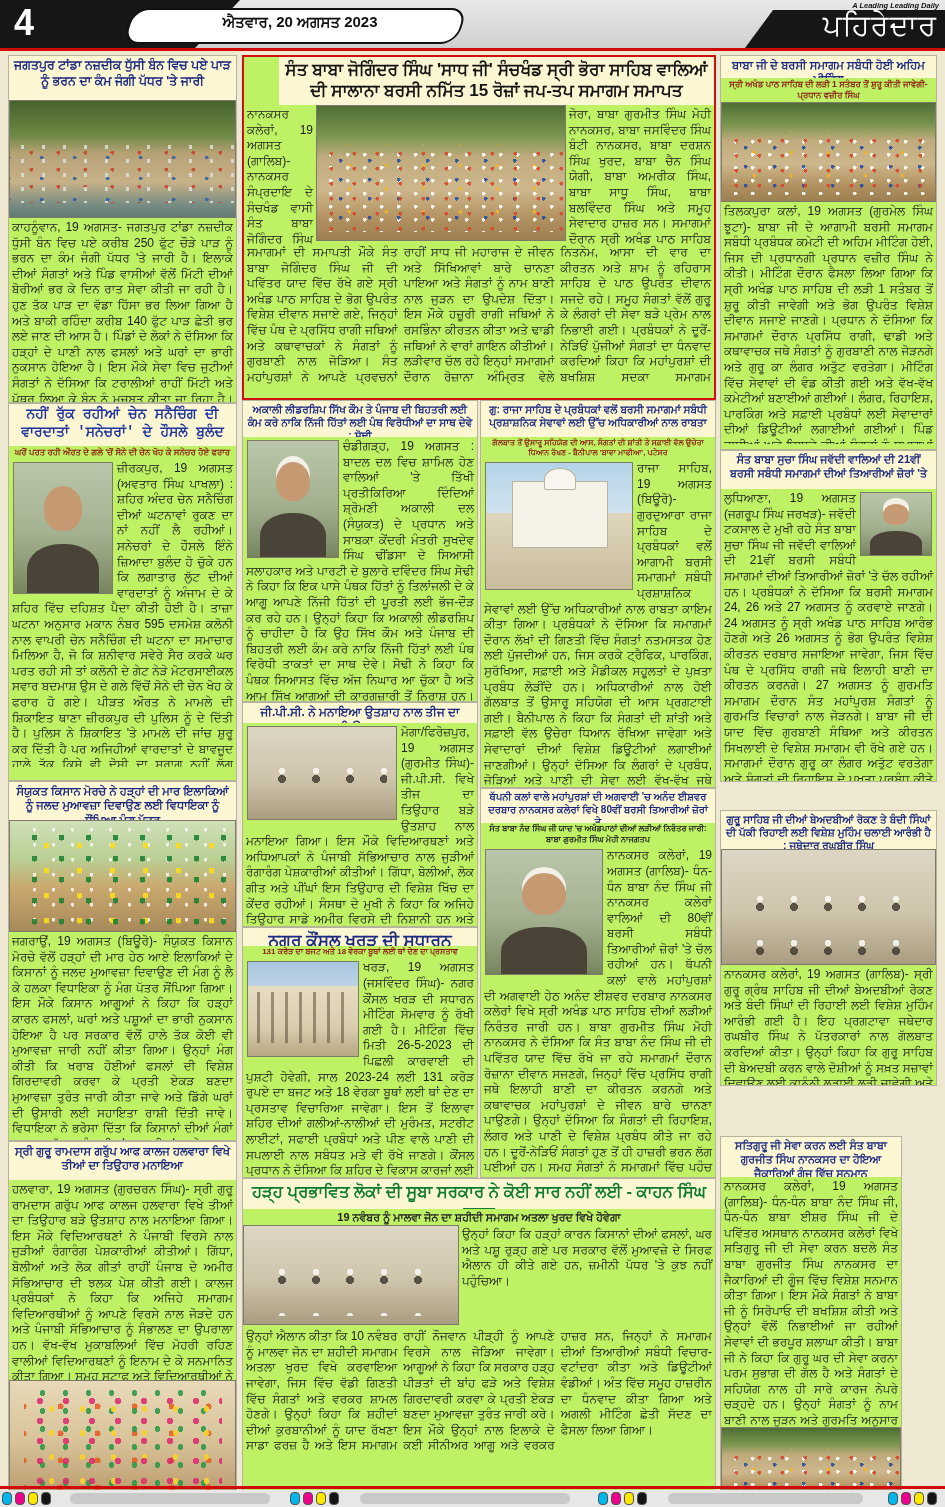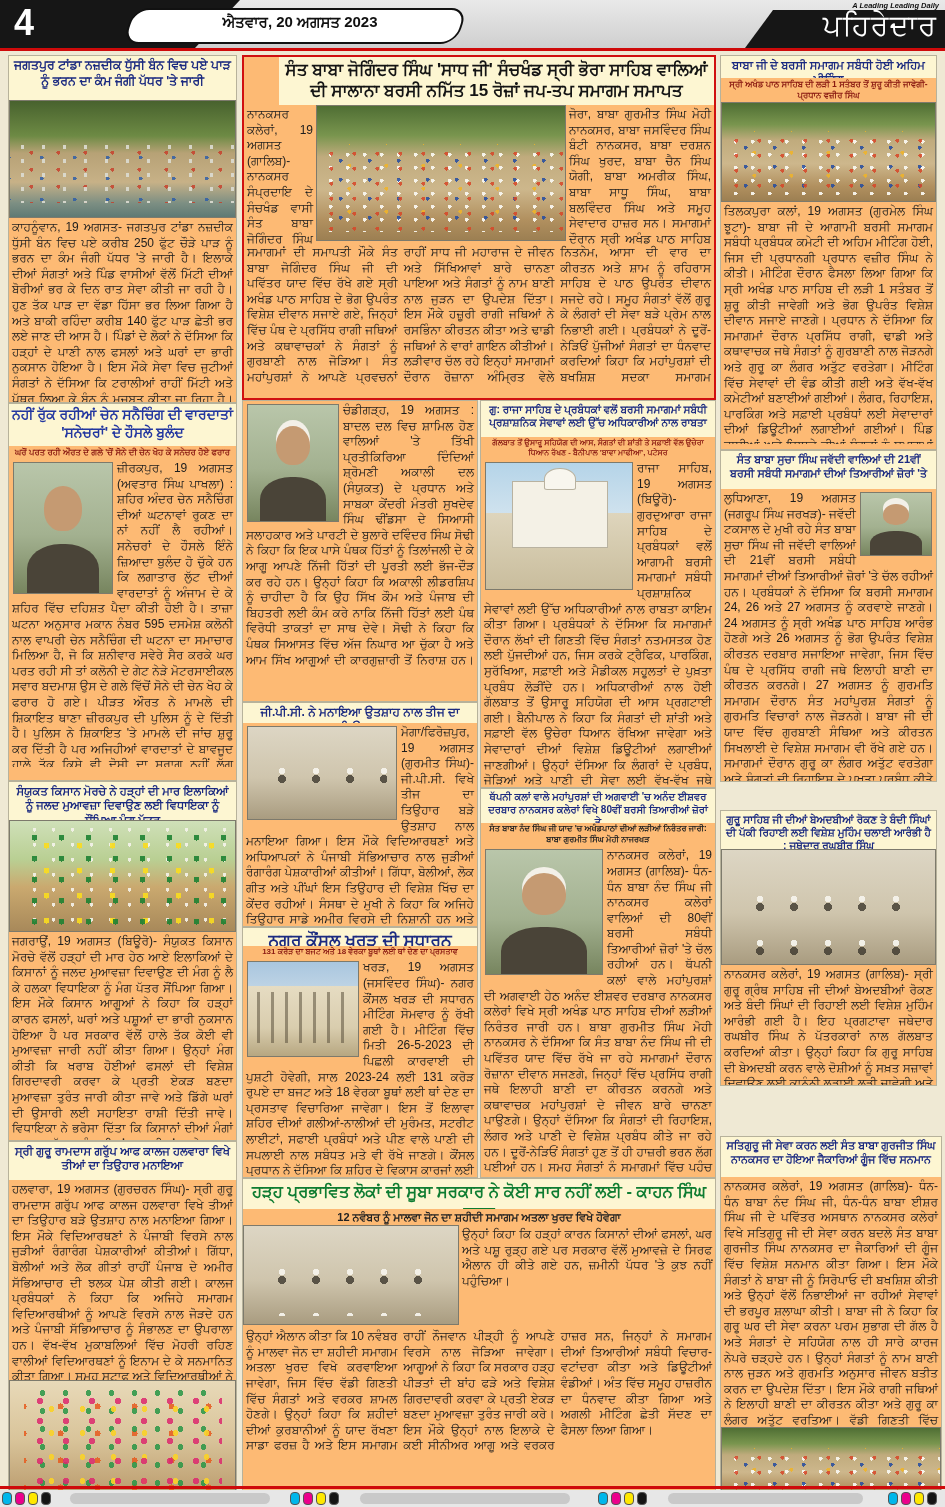--- a/index.html
+++ b/index.html
@@ -15,23 +15,23 @@
      border:2px solid #111;border-radius:16px;transform:skewX(-18deg);}
   #hdr .datetext{position:absolute;left:150px;top:13px;width:300px;text-align:center;
      font-size:15px;font-weight:bold;color:#111;}
   #hdr .mast-blk{position:absolute;right:0;top:10px;width:200px;height:38px;background:#161616;
      clip-path:polygon(28px 0,200px 0,200px 38px,0 38px);}
   #hdr .mast{position:absolute;right:8px;top:9px;color:#fff;font-size:29px;font-weight:normal;letter-spacing:1px;}
   #hdr .tagline{position:absolute;right:6px;top:1px;font-size:7.5px;font-style:italic;color:#111;font-weight:bold;}
   .redline{position:absolute;left:0;width:945px;height:3px;background:#cf0a0a;}
 
   
-  .art{position:absolute;border:1px solid #b7b29b;background:#fdba74;overflow:hidden;box-sizing:border-box;}
+  .art{position:absolute;border:1px solid #b7b29b;background:#bef264;overflow:hidden;box-sizing:border-box;}
   .hl{background:#fdf6d2;font-weight:bold;text-align:center;padding:2px 3px;line-height:1.25;box-sizing:border-box;overflow:hidden;}
-  .navy{color:#1b2a80;} .blue{color:#2236a0;} .green{color:#0e7c31;} .blk{color:#141414;margin-left:35px;}
+  .navy{color:#1b2a80;} .blue{color:#2236a0;font-family:Liberation Mono, monospace;} .green{color:#0e7c31;} .blk{color:#141414;margin-left:35px;}
   .kick{font-weight:bold;text-align:center;font-size:8.5px;line-height:1.3;padding:1px 2px;overflow:hidden;}
   .maroon{color:#8a1a12;} .dk{color:#222;}
   .body{font-size:12px;line-height:1.3;color:#1d1d1d;text-align:justify;padding:2px 3px;overflow:hidden;}
   .cols3{column-count:3;column-gap:6px;}
 
   
   .photo{position:relative;border:1px solid #7d7a6c;background:#c9c2ae;overflow:hidden;box-sizing:border-box;}
   .fl{float:left;margin:1px 4px 2px 1px;}
   .fr{float:right;margin:1px 1px 2px 4px;}
   .ph-crowd{background:linear-gradient(180deg,#4f6e34 0%,#79954e 22%,#c0ab7d 38%,#cdb78c 62%,#b1905f 85%,#9c7f52 100%);}
@@ -135,20 +135,21 @@
     <div class="hl blk" style="font-size:17px;height:48px">ਸੰਤ ਬਾਬਾ ਜੋਗਿੰਦਰ ਸਿੰਘ 'ਸਾਧ ਜੀ' ਸੰਚਖੰਡ ਸ੍ਰੀ ਭੋਰਾ ਸਾਹਿਬ ਵਾਲਿਆਂ ਦੀ ਸਾਲਾਨਾ ਬਰਸੀ ਨਮਿੱਤ 15 ਰੋਜ਼ਾਂ ਜਪ-ਤਪ ਸਮਾਗਮ ਸਮਾਪਤ</div>
     <div style="display:flex;height:138px">
       <div class="body" style="width:66px;height:138px">ਨਾਨਕਸਰ ਕਲੇਰਾਂ, 19 ਅਗਸਤ (ਗਾਲਿਬ)- ਨਾਨਕਸਰ ਸੰਪ੍ਰਦਾਇ ਦੇ ਸੰਚਖੰਡ ਵਾਸੀ ਸੰਤ ਬਾਬਾ ਜੋਗਿੰਦਰ ਸਿੰਘ ਜੀ 'ਸਾਧ ਜੀ' ਸ੍ਰੀ ਭੋਰਾ ਸਾਹਿਬ ਵਾਲਿਆਂ ਦੀ ਸਾਲਾਨਾ ਬਰਸੀ ਨਮਿੱਤ ਰੱਖੇ ਗਏ 15 ਰੋਜ਼ਾਂ ਜਪ-ਤਪ ਸਮਾਗਮ ਬੜੀ ਸ਼ਰਧਾ ਭਾਵਨਾ ਨਾਲ ਸਮਾਪਤ ਹੋਏ।</div>
       <div class="photo ph-crowd" style="width:250px;height:136px;flex:none"></div>
       <div class="body" style="flex:1;height:138px">ਜੋਰਾ, ਬਾਬਾ ਗੁਰਮੀਤ ਸਿੰਘ ਮੋਹੀ ਨਾਨਕਸਰ, ਬਾਬਾ ਜਸਵਿੰਦਰ ਸਿੰਘ ਬੰਟੀ ਨਾਨਕਸਰ, ਬਾਬਾ ਦਰਸ਼ਨ ਸਿੰਘ ਖੁਰਦ, ਬਾਬਾ ਚੈਨ ਸਿੰਘ ਯੋਗੀ, ਬਾਬਾ ਅਮਰੀਕ ਸਿੰਘ, ਬਾਬਾ ਸਾਧੂ ਸਿੰਘ, ਬਾਬਾ ਬਲਵਿੰਦਰ ਸਿੰਘ ਅਤੇ ਸਮੂਹ ਸੇਵਾਦਾਰ ਹਾਜ਼ਰ ਸਨ। ਸਮਾਗਮਾਂ ਦੌਰਾਨ ਸ੍ਰੀ ਅਖੰਡ ਪਾਠ ਸਾਹਿਬ ਦੇ ਭੋਗ ਪਾਏ ਗਏ ਅਤੇ ਰਾਗੀ ਜਥਿਆਂ ਨੇ ਇਲਾਹੀ ਬਾਣੀ ਦਾ ਕੀਰਤਨ ਕਰਕੇ ਸੰਗਤਾਂ ਨੂੰ ਨਿਹਾਲ ਕੀਤਾ। ਇਸ ਮੌਕੇ ਦੂਰੋਂ-ਨੇੜਿਓਂ ਵੱਡੀ ਗਿਣਤੀ ਵਿੱਚ ਸੰਗਤਾਂ ਨੇ ਹਾਜ਼ਰੀ ਭਰੀ ਅਤੇ ਗੁਰੂ ਕਾ ਲੰਗਰ ਅਤੁੱਟ ਵਰਤਿਆ।</div>
     </div>
     <div class="body cols3" style="height:150px">ਸਮਾਗਮਾਂ ਦੀ ਸਮਾਪਤੀ ਮੌਕੇ ਸੰਤ ਬਾਬਾ ਜੋਗਿੰਦਰ ਸਿੰਘ ਜੀ ਦੀ ਪਵਿੱਤਰ ਯਾਦ ਵਿੱਚ ਰੱਖੇ ਗਏ ਸ੍ਰੀ ਅਖੰਡ ਪਾਠ ਸਾਹਿਬ ਦੇ ਭੋਗ ਉਪਰੰਤ ਵਿਸ਼ੇਸ਼ ਦੀਵਾਨ ਸਜਾਏ ਗਏ, ਜਿਨ੍ਹਾਂ ਵਿੱਚ ਪੰਥ ਦੇ ਪ੍ਰਸਿੱਧ ਰਾਗੀ ਜਥਿਆਂ ਅਤੇ ਕਥਾਵਾਚਕਾਂ ਨੇ ਸੰਗਤਾਂ ਨੂੰ ਗੁਰਬਾਣੀ ਨਾਲ ਜੋੜਿਆ। ਸੰਤ ਮਹਾਂਪੁਰਸ਼ਾਂ ਨੇ ਆਪਣੇ ਪ੍ਰਵਚਨਾਂ ਰਾਹੀਂ ਸਾਧ ਜੀ ਮਹਾਰਾਜ ਦੇ ਜੀਵਨ ਅਤੇ ਸਿੱਖਿਆਵਾਂ ਬਾਰੇ ਚਾਨਣਾ ਪਾਇਆ ਅਤੇ ਸੰਗਤਾਂ ਨੂੰ ਨਾਮ ਬਾਣੀ ਨਾਲ ਜੁੜਨ ਦਾ ਉਪਦੇਸ਼ ਦਿੱਤਾ। ਇਸ ਮੌਕੇ ਹਜ਼ੂਰੀ ਰਾਗੀ ਜਥਿਆਂ ਨੇ ਰਸਭਿੰਨਾ ਕੀਰਤਨ ਕੀਤਾ ਅਤੇ ਢਾਡੀ ਜਥਿਆਂ ਨੇ ਵਾਰਾਂ ਗਾਇਨ ਕੀਤੀਆਂ। ਲੜੀਵਾਰ ਚੱਲ ਰਹੇ ਇਨ੍ਹਾਂ ਸਮਾਗਮਾਂ ਦੌਰਾਨ ਰੋਜ਼ਾਨਾ ਅੰਮ੍ਰਿਤ ਵੇਲੇ ਨਿਤਨੇਮ, ਆਸਾ ਦੀ ਵਾਰ ਦਾ ਕੀਰਤਨ ਅਤੇ ਸ਼ਾਮ ਨੂੰ ਰਹਿਰਾਸ ਸਾਹਿਬ ਦੇ ਪਾਠ ਉਪਰੰਤ ਦੀਵਾਨ ਸਜਦੇ ਰਹੇ। ਸਮੂਹ ਸੰਗਤਾਂ ਵੱਲੋਂ ਗੁਰੂ ਕੇ ਲੰਗਰਾਂ ਦੀ ਸੇਵਾ ਬੜੇ ਪ੍ਰੇਮ ਨਾਲ ਨਿਭਾਈ ਗਈ। ਪ੍ਰਬੰਧਕਾਂ ਨੇ ਦੂਰੋਂ-ਨੇੜਿਓਂ ਪੁੱਜੀਆਂ ਸੰਗਤਾਂ ਦਾ ਧੰਨਵਾਦ ਕਰਦਿਆਂ ਕਿਹਾ ਕਿ ਮਹਾਂਪੁਰਸ਼ਾਂ ਦੀ ਬਖਸ਼ਿਸ਼ ਸਦਕਾ ਸਮਾਗਮ ਨਿਰਵਿਘਨ ਸੰਪੂਰਨ ਹੋਏ। ਅੰਤ ਵਿੱਚ ਸਰਬੱਤ ਦੇ ਭਲੇ ਦੀ ਅਰਦਾਸ ਕੀਤੀ ਗਈ ਅਤੇ ਸੰਗਤਾਂ ਵਿੱਚ ਕੜਾਹ ਪ੍ਰਸ਼ਾਦਿ ਦੀ ਦੇਗ ਵਰਤਾਈ ਗਈ।</div>
   </div>
 
   <div class="art" style="left:242px;top:400px;width:236px;height:302px">
+    <div class="hl navy" style="font-size:10.5px;height:36px">ਅਕਾਲੀ ਲੀਡਰਸ਼ਿਪ ਸਿੱਖ ਕੌਮ ਤੇ ਪੰਜਾਬ ਦੀ ਬਿਹਤਰੀ ਲਈ ਕੰਮ ਕਰੇ ਨਾਕਿ ਨਿੱਜੀ ਹਿੱਤਾਂ ਲਈ ਪੰਥ ਵਿਰੋਧੀਆਂ ਦਾ ਸਾਥ ਦੇਵੇ : ਸੋਢੀ</div>
     <div class="body" style="height:262px">
       <span class="photo ph-portrait ph-turban fl" style="display:block;width:92px;height:118px"></span>
       <span>ਚੰਡੀਗੜ੍ਹ, 19 ਅਗਸਤ : ਬਾਦਲ ਦਲ ਵਿਚ ਸ਼ਾਮਿਲ ਹੋਣ ਵਾਲਿਆਂ 'ਤੇ ਤਿੱਖੀ ਪ੍ਰਤੀਕਿਰਿਆ ਦਿੰਦਿਆਂ ਸ਼੍ਰੋਮਣੀ ਅਕਾਲੀ ਦਲ (ਸੰਯੁਕਤ) ਦੇ ਪ੍ਰਧਾਨ ਅਤੇ ਸਾਬਕਾ ਕੇਂਦਰੀ ਮੰਤਰੀ ਸੁਖਦੇਵ ਸਿੰਘ ਢੀਂਡਸਾ ਦੇ ਸਿਆਸੀ ਸਲਾਹਕਾਰ ਅਤੇ ਪਾਰਟੀ ਦੇ ਬੁਲਾਰੇ ਦਵਿੰਦਰ ਸਿੰਘ ਸੋਢੀ ਨੇ ਕਿਹਾ ਕਿ ਇਕ ਪਾਸੇ ਪੰਥਕ ਹਿੱਤਾਂ ਨੂੰ ਤਿਲਾਂਜਲੀ ਦੇ ਕੇ ਆਗੂ ਆਪਣੇ ਨਿੱਜੀ ਹਿੱਤਾਂ ਦੀ ਪੂਰਤੀ ਲਈ ਭੱਜ-ਦੌੜ ਕਰ ਰਹੇ ਹਨ। ਉਨ੍ਹਾਂ ਕਿਹਾ ਕਿ ਅਕਾਲੀ ਲੀਡਰਸ਼ਿਪ ਨੂੰ ਚਾਹੀਦਾ ਹੈ ਕਿ ਉਹ ਸਿੱਖ ਕੌਮ ਅਤੇ ਪੰਜਾਬ ਦੀ ਬਿਹਤਰੀ ਲਈ ਕੰਮ ਕਰੇ ਨਾਕਿ ਨਿੱਜੀ ਹਿੱਤਾਂ ਲਈ ਪੰਥ ਵਿਰੋਧੀ ਤਾਕਤਾਂ ਦਾ ਸਾਥ ਦੇਵੇ। ਸੋਢੀ ਨੇ ਕਿਹਾ ਕਿ ਪੰਥਕ ਸਿਆਸਤ ਵਿੱਚ ਅੱਜ ਨਿਘਾਰ ਆ ਚੁੱਕਾ ਹੈ ਅਤੇ ਆਮ ਸਿੱਖ ਆਗੂਆਂ ਦੀ ਕਾਰਗੁਜ਼ਾਰੀ ਤੋਂ ਨਿਰਾਸ਼ ਹਨ। ਉਨ੍ਹਾਂ ਕਿਹਾ ਕਿ ਜੇਕਰ ਲੀਡਰਸ਼ਿਪ ਨੇ ਹੁਣ ਵੀ ਕੌਮ ਦੇ ਭਲੇ ਲਈ ਕੰਮ ਨਾ ਕੀਤਾ ਤਾਂ ਆਉਣ ਵਾਲੀਆਂ ਪੀੜ੍ਹੀਆਂ ਮੁਆਫ਼ ਨਹੀਂ ਕਰਨਗੀਆਂ। ਉਨ੍ਹਾਂ ਵਰਕਰਾਂ ਨੂੰ ਏਕਤਾ ਬਣਾਈ ਰੱਖਣ ਅਤੇ ਪੰਥਕ ਰਵਾਇਤਾਂ ਤੇ ਪਹਿਰਾ ਦੇਣ ਦਾ ਸੱਦਾ ਦਿੱਤਾ।</span>
     </div>
   </div>
 
   <div class="art" style="left:242px;top:702px;width:236px;height:225px">
     <div class="hl navy" style="font-size:12px;height:20px">ਜੀ.ਪੀ.ਸੀ. ਨੇ ਮਨਾਇਆ ਉਤਸ਼ਾਹ ਨਾਲ ਤੀਜ ਦਾ ਤਿਉਹਾਰ</div>
     <div class="body" style="height:200px">
       <span class="photo ph-indoor fl" style="display:block;width:150px;height:94px"></span>
@@ -169,30 +170,30 @@
     <div class="hl navy" style="font-size:10.5px;height:36px">ਗੁ: ਰਾਜਾ ਸਾਹਿਬ ਦੇ ਪ੍ਰਬੰਧਕਾਂ ਵਲੋਂ ਬਰਸੀ ਸਮਾਗਮਾਂ ਸਬੰਧੀ ਪ੍ਰਸ਼ਾਸ਼ਨਿਕ ਸੇਵਾਵਾਂ ਲਈ ਉੱਚ ਅਧਿਕਾਰੀਆਂ ਨਾਲ ਰਾਬਤਾ</div>
     <div class="kick maroon" style="font-size:7.8px">ਗੱਲਬਾਤ ਤੋਂ ਉਸਾਰੂ ਸਹਿਯੋਗ ਦੀ ਆਸ, ਸੰਗਤਾਂ ਦੀ ਸ਼ਾਂਤੀ ਤੇ ਸਫ਼ਾਈ ਵੱਲ ਉਚੇਰਾ ਧਿਆਨ ਰੱਖਣ - ਬੈਨੀਪਾਲ 'ਬਾਵਾ ਮਾਫੀਆ', ਪਟੇਸਰ</div>
     <div class="body" style="height:322px">
       <span class="photo ph-gurdwara fl" style="display:block;width:148px;height:128px"></span>
       <span>ਰਾਜਾ ਸਾਹਿਬ, 19 ਅਗਸਤ (ਬਿਊਰੋ)- ਗੁਰਦੁਆਰਾ ਰਾਜਾ ਸਾਹਿਬ ਦੇ ਪ੍ਰਬੰਧਕਾਂ ਵਲੋਂ ਆਗਾਮੀ ਬਰਸੀ ਸਮਾਗਮਾਂ ਸਬੰਧੀ ਪ੍ਰਸ਼ਾਸ਼ਨਿਕ ਸੇਵਾਵਾਂ ਲਈ ਉੱਚ ਅਧਿਕਾਰੀਆਂ ਨਾਲ ਰਾਬਤਾ ਕਾਇਮ ਕੀਤਾ ਗਿਆ। ਪ੍ਰਬੰਧਕਾਂ ਨੇ ਦੱਸਿਆ ਕਿ ਸਮਾਗਮਾਂ ਦੌਰਾਨ ਲੱਖਾਂ ਦੀ ਗਿਣਤੀ ਵਿੱਚ ਸੰਗਤਾਂ ਨਤਮਸਤਕ ਹੋਣ ਲਈ ਪੁੱਜਦੀਆਂ ਹਨ, ਜਿਸ ਕਰਕੇ ਟ੍ਰੈਫਿਕ, ਪਾਰਕਿੰਗ, ਸੁਰੱਖਿਆ, ਸਫ਼ਾਈ ਅਤੇ ਮੈਡੀਕਲ ਸਹੂਲਤਾਂ ਦੇ ਪੁਖ਼ਤਾ ਪ੍ਰਬੰਧ ਲੋੜੀਂਦੇ ਹਨ। ਅਧਿਕਾਰੀਆਂ ਨਾਲ ਹੋਈ ਗੱਲਬਾਤ ਤੋਂ ਉਸਾਰੂ ਸਹਿਯੋਗ ਦੀ ਆਸ ਪ੍ਰਗਟਾਈ ਗਈ। ਬੈਨੀਪਾਲ ਨੇ ਕਿਹਾ ਕਿ ਸੰਗਤਾਂ ਦੀ ਸ਼ਾਂਤੀ ਅਤੇ ਸਫ਼ਾਈ ਵੱਲ ਉਚੇਰਾ ਧਿਆਨ ਰੱਖਿਆ ਜਾਵੇਗਾ ਅਤੇ ਸੇਵਾਦਾਰਾਂ ਦੀਆਂ ਵਿਸ਼ੇਸ਼ ਡਿਊਟੀਆਂ ਲਗਾਈਆਂ ਜਾਣਗੀਆਂ। ਉਨ੍ਹਾਂ ਦੱਸਿਆ ਕਿ ਲੰਗਰਾਂ ਦੇ ਪ੍ਰਬੰਧ, ਜੋੜਿਆਂ ਅਤੇ ਪਾਣੀ ਦੀ ਸੇਵਾ ਲਈ ਵੱਖ-ਵੱਖ ਜਥੇ ਤਿਆਰ ਕੀਤੇ ਜਾ ਰਹੇ ਹਨ। ਪ੍ਰਬੰਧਕਾਂ ਨੇ ਸਮੂਹ ਸੰਗਤਾਂ ਨੂੰ ਅਪੀਲ ਕੀਤੀ ਕਿ ਸਮਾਗਮਾਂ ਦੌਰਾਨ ਪ੍ਰਬੰਧਕਾਂ ਅਤੇ ਪ੍ਰਸ਼ਾਸਨ ਦਾ ਸਹਿਯੋਗ ਕੀਤਾ ਜਾਵੇ ਤਾਂ ਜੋ ਸਮਾਗਮ ਨਿਰਵਿਘਨ ਨੇਪਰੇ ਚੜ੍ਹ ਸਕਣ।</span>
     </div>
   </div>
 
   <div class="art" style="left:480px;top:788px;width:236px;height:390px">
     <div class="hl navy" style="font-size:10px;height:34px">ਥੱਪਨੀ ਕਲਾਂ ਵਾਲੇ ਮਹਾਂਪੁਰਸ਼ਾਂ ਦੀ ਅਗਵਾਈ 'ਚ ਅਨੰਦ ਈਸ਼ਵਰ ਦਰਬਾਰ ਨਾਨਕਸਰ ਕਲੇਰਾਂ ਵਿਖੇ 80ਵੀਂ ਬਰਸੀ ਤਿਆਰੀਆਂ ਜ਼ੋਰਾਂ ਤੇ</div>
-    <div class="kick dk" style="font-size:8.2px">ਸੰਤ ਬਾਬਾ ਨੰਦ ਸਿੰਘ ਜੀ ਯਾਦ 'ਚ ਅਖੰਡਪਾਠਾਂ ਦੀਆਂ ਲੜੀਆਂ ਨਿਰੰਤਰ ਜਾਰੀ: ਬਾਬਾ ਗੁਰਮੀਤ ਸਿੰਘ ਮੋਹੀ ਨਾਜਰਖੜ</div>
+    <div class="kick dk" style="font-size:8.2px">ਸੰਤ ਬਾਬਾ ਨੰਦ ਸਿੰਘ ਜੀ ਯਾਦ 'ਚ ਅਖੰਡਪਾਠਾਂ ਦੀਆਂ ਲੜੀਆਂ ਨਿਰੰਤਰ ਜਾਰੀ: ਬਾਬਾ ਗੁਰਮੀਤ ਸਿੰਘ ਮੋਹੀ ਨਾਜਗਤਪ</div>
     <div class="body" style="height:322px">
       <span class="photo ph-portrait ph-turban fl" style="display:block;width:118px;height:126px"></span>
       <span>ਨਾਨਕਸਰ ਕਲੇਰਾਂ, 19 ਅਗਸਤ (ਗਾਲਿਬ)- ਧੰਨ-ਧੰਨ ਬਾਬਾ ਨੰਦ ਸਿੰਘ ਜੀ ਨਾਨਕਸਰ ਕਲੇਰਾਂ ਵਾਲਿਆਂ ਦੀ 80ਵੀਂ ਬਰਸੀ ਸਬੰਧੀ ਤਿਆਰੀਆਂ ਜ਼ੋਰਾਂ 'ਤੇ ਚੱਲ ਰਹੀਆਂ ਹਨ। ਥੱਪਨੀ ਕਲਾਂ ਵਾਲੇ ਮਹਾਂਪੁਰਸ਼ਾਂ ਦੀ ਅਗਵਾਈ ਹੇਠ ਅਨੰਦ ਈਸ਼ਵਰ ਦਰਬਾਰ ਨਾਨਕਸਰ ਕਲੇਰਾਂ ਵਿਖੇ ਸ੍ਰੀ ਅਖੰਡ ਪਾਠ ਸਾਹਿਬ ਦੀਆਂ ਲੜੀਆਂ ਨਿਰੰਤਰ ਜਾਰੀ ਹਨ। ਬਾਬਾ ਗੁਰਮੀਤ ਸਿੰਘ ਮੋਹੀ ਨਾਨਕਸਰ ਨੇ ਦੱਸਿਆ ਕਿ ਸੰਤ ਬਾਬਾ ਨੰਦ ਸਿੰਘ ਜੀ ਦੀ ਪਵਿੱਤਰ ਯਾਦ ਵਿੱਚ ਰੱਖੇ ਜਾ ਰਹੇ ਸਮਾਗਮਾਂ ਦੌਰਾਨ ਰੋਜ਼ਾਨਾ ਦੀਵਾਨ ਸਜਣਗੇ, ਜਿਨ੍ਹਾਂ ਵਿੱਚ ਪ੍ਰਸਿੱਧ ਰਾਗੀ ਜਥੇ ਇਲਾਹੀ ਬਾਣੀ ਦਾ ਕੀਰਤਨ ਕਰਨਗੇ ਅਤੇ ਕਥਾਵਾਚਕ ਮਹਾਂਪੁਰਸ਼ਾਂ ਦੇ ਜੀਵਨ ਬਾਰੇ ਚਾਨਣਾ ਪਾਉਣਗੇ। ਉਨ੍ਹਾਂ ਦੱਸਿਆ ਕਿ ਸੰਗਤਾਂ ਦੀ ਰਿਹਾਇਸ਼, ਲੰਗਰ ਅਤੇ ਪਾਣੀ ਦੇ ਵਿਸ਼ੇਸ਼ ਪ੍ਰਬੰਧ ਕੀਤੇ ਜਾ ਰਹੇ ਹਨ। ਦੂਰੋਂ-ਨੇੜਿਓਂ ਸੰਗਤਾਂ ਹੁਣ ਤੋਂ ਹੀ ਹਾਜ਼ਰੀ ਭਰਨ ਲੱਗ ਪਈਆਂ ਹਨ। ਸਮੂਹ ਸੰਗਤਾਂ ਨੂੰ ਸਮਾਗਮਾਂ ਵਿੱਚ ਪਹੁੰਚ ਕੇ ਗੁਰੂ ਘਰ ਦੀਆਂ ਖੁਸ਼ੀਆਂ ਪ੍ਰਾਪਤ ਕਰਨ ਦੀ ਅਪੀਲ ਕੀਤੀ ਗਈ ਹੈ। ਇਸ ਮੌਕੇ ਵੱਡੀ ਗਿਣਤੀ ਵਿੱਚ ਸੇਵਾਦਾਰ ਸੇਵਾ ਵਿੱਚ ਜੁਟੇ ਹੋਏ ਹਨ।</span>
     </div>
   </div>
 
   <div class="art" style="left:242px;top:1178px;width:474px;height:321px">
     <div class="hl green" style="font-size:16.5px;height:30px">ਹੜ੍ਹ ਪ੍ਰਭਾਵਿਤ ਲੋਕਾਂ ਦੀ ਸੂਬਾ ਸਰਕਾਰ ਨੇ ਕੋਈ ਸਾਰ ਨਹੀਂ ਲਈ - ਕਾਹਨ ਸਿੰਘ ਵਾਲਾ</div>
-    <div class="kick dk" style="font-size:11px">12 ਨਵੰਬਰ ਨੂੰ ਮਾਲਵਾ ਜੋਨ ਦਾ ਸ਼ਹੀਦੀ ਸਮਾਗਮ ਅਤਲਾ ਖੁਰਦ ਵਿਖੇ ਹੋਵੇਗਾ</div>
+    <div class="kick dk" style="font-size:11px">19 ਨਵੰਬਰ ਨੂੰ ਮਾਲਵਾ ਜੋਨ ਦਾ ਸ਼ਹੀਦੀ ਸਮਾਗਮ ਅਤਲਾ ਖੁਰਦ ਵਿਖੇ ਹੋਵੇਗਾ</div>
     <div style="display:flex;height:102px">
       <div class="photo ph-indoor" style="width:216px;height:100px;flex:none"></div>
       <div class="body" style="flex:1;height:102px">ਉਨ੍ਹਾਂ ਕਿਹਾ ਕਿ ਹੜ੍ਹਾਂ ਕਾਰਨ ਕਿਸਾਨਾਂ ਦੀਆਂ ਫਸਲਾਂ, ਘਰ ਅਤੇ ਪਸ਼ੂ ਰੁੜ੍ਹ ਗਏ ਪਰ ਸਰਕਾਰ ਵੱਲੋਂ ਮੁਆਵਜ਼ੇ ਦੇ ਸਿਰਫ ਐਲਾਨ ਹੀ ਕੀਤੇ ਗਏ ਹਨ, ਜ਼ਮੀਨੀ ਪੱਧਰ 'ਤੇ ਕੁਝ ਨਹੀਂ ਪਹੁੰਚਿਆ।</div>
     </div>
     <div class="body cols3" style="height:164px">ਉਨ੍ਹਾਂ ਐਲਾਨ ਕੀਤਾ ਕਿ 10 ਨਵੰਬਰ ਨੂੰ ਮਾਲਵਾ ਜੋਨ ਦਾ ਸ਼ਹੀਦੀ ਸਮਾਗਮ ਅਤਲਾ ਖੁਰਦ ਵਿਖੇ ਕਰਵਾਇਆ ਜਾਵੇਗਾ, ਜਿਸ ਵਿੱਚ ਵੱਡੀ ਗਿਣਤੀ ਵਿੱਚ ਸੰਗਤਾਂ ਅਤੇ ਵਰਕਰ ਸ਼ਾਮਲ ਹੋਣਗੇ। ਉਨ੍ਹਾਂ ਕਿਹਾ ਕਿ ਸ਼ਹੀਦਾਂ ਦੀਆਂ ਕੁਰਬਾਨੀਆਂ ਨੂੰ ਯਾਦ ਰੱਖਣਾ ਸਾਡਾ ਫਰਜ਼ ਹੈ ਅਤੇ ਇਸ ਸਮਾਗਮ ਰਾਹੀਂ ਨੌਜਵਾਨ ਪੀੜ੍ਹੀ ਨੂੰ ਆਪਣੇ ਵਿਰਸੇ ਨਾਲ ਜੋੜਿਆ ਜਾਵੇਗਾ। ਆਗੂਆਂ ਨੇ ਕਿਹਾ ਕਿ ਸਰਕਾਰ ਹੜ੍ਹ ਪੀੜਤਾਂ ਦੀ ਬਾਂਹ ਫੜੇ ਅਤੇ ਵਿਸ਼ੇਸ਼ ਗਿਰਦਾਵਰੀ ਕਰਵਾ ਕੇ ਪ੍ਰਤੀ ਏਕੜ ਬਣਦਾ ਮੁਆਵਜ਼ਾ ਤੁਰੰਤ ਜਾਰੀ ਕਰੇ। ਇਸ ਮੌਕੇ ਉਨ੍ਹਾਂ ਨਾਲ ਇਲਾਕੇ ਦੇ ਕਈ ਸੀਨੀਅਰ ਆਗੂ ਅਤੇ ਵਰਕਰ ਹਾਜ਼ਰ ਸਨ, ਜਿਨ੍ਹਾਂ ਨੇ ਸਮਾਗਮ ਦੀਆਂ ਤਿਆਰੀਆਂ ਸਬੰਧੀ ਵਿਚਾਰ-ਵਟਾਂਦਰਾ ਕੀਤਾ ਅਤੇ ਡਿਊਟੀਆਂ ਵੰਡੀਆਂ। ਅੰਤ ਵਿੱਚ ਸਮੂਹ ਹਾਜ਼ਰੀਨ ਦਾ ਧੰਨਵਾਦ ਕੀਤਾ ਗਿਆ ਅਤੇ ਅਗਲੀ ਮੀਟਿੰਗ ਛੇਤੀ ਸੱਦਣ ਦਾ ਫੈਸਲਾ ਲਿਆ ਗਿਆ।</div>
   </div>
 
   <div class="art" style="left:720px;top:55px;width:217px;height:395px">
     <div class="hl navy" style="font-size:11.5px;height:22px">ਬਾਬਾ ਜੀ ਦੇ ਬਰਸੀ ਸਮਾਗਮ ਸਬੰਧੀ ਹੋਈ ਅਹਿਮ ਮੀਟਿੰਗ</div>
     <div class="kick maroon" style="font-size:8.5px">ਸ੍ਰੀ ਅਖੰਡ ਪਾਠ ਸਾਹਿਬ ਦੀ ਲੜੀ 1 ਸਤੰਬਰ ਤੋਂ ਸ਼ੁਰੂ ਕੀਤੀ ਜਾਵੇਗੀ- ਪ੍ਰਧਾਨ ਵਜ਼ੀਰ ਸਿੰਘ</div>
@@ -207,21 +208,21 @@
       <span>ਲੁਧਿਆਣਾ, 19 ਅਗਸਤ (ਜਗਰੂਪ ਸਿੰਘ ਜਰਖੜ)- ਜਵੱਦੀ ਟਕਸਾਲ ਦੇ ਮੁਖੀ ਰਹੇ ਸੰਤ ਬਾਬਾ ਸੁਚਾ ਸਿੰਘ ਜੀ ਜਵੱਦੀ ਵਾਲਿਆਂ ਦੀ 21ਵੀਂ ਬਰਸੀ ਸਬੰਧੀ ਸਮਾਗਮਾਂ ਦੀਆਂ ਤਿਆਰੀਆਂ ਜ਼ੋਰਾਂ 'ਤੇ ਚੱਲ ਰਹੀਆਂ ਹਨ। ਪ੍ਰਬੰਧਕਾਂ ਨੇ ਦੱਸਿਆ ਕਿ ਬਰਸੀ ਸਮਾਗਮ 24, 26 ਅਤੇ 27 ਅਗਸਤ ਨੂੰ ਕਰਵਾਏ ਜਾਣਗੇ। 24 ਅਗਸਤ ਨੂੰ ਸ੍ਰੀ ਅਖੰਡ ਪਾਠ ਸਾਹਿਬ ਆਰੰਭ ਹੋਣਗੇ ਅਤੇ 26 ਅਗਸਤ ਨੂੰ ਭੋਗ ਉਪਰੰਤ ਵਿਸ਼ੇਸ਼ ਕੀਰਤਨ ਦਰਬਾਰ ਸਜਾਇਆ ਜਾਵੇਗਾ, ਜਿਸ ਵਿੱਚ ਪੰਥ ਦੇ ਪ੍ਰਸਿੱਧ ਰਾਗੀ ਜਥੇ ਇਲਾਹੀ ਬਾਣੀ ਦਾ ਕੀਰਤਨ ਕਰਨਗੇ। 27 ਅਗਸਤ ਨੂੰ ਗੁਰਮਤਿ ਸਮਾਗਮ ਦੌਰਾਨ ਸੰਤ ਮਹਾਂਪੁਰਸ਼ ਸੰਗਤਾਂ ਨੂੰ ਗੁਰਮਤਿ ਵਿਚਾਰਾਂ ਨਾਲ ਜੋੜਨਗੇ। ਬਾਬਾ ਜੀ ਦੀ ਯਾਦ ਵਿੱਚ ਗੁਰਬਾਣੀ ਸੰਥਿਆ ਅਤੇ ਕੀਰਤਨ ਸਿਖਲਾਈ ਦੇ ਵਿਸ਼ੇਸ਼ ਸਮਾਗਮ ਵੀ ਰੱਖੇ ਗਏ ਹਨ। ਸਮਾਗਮਾਂ ਦੌਰਾਨ ਗੁਰੂ ਕਾ ਲੰਗਰ ਅਤੁੱਟ ਵਰਤੇਗਾ ਅਤੇ ਸੰਗਤਾਂ ਦੀ ਰਿਹਾਇਸ਼ ਦੇ ਪੁਖ਼ਤਾ ਪ੍ਰਬੰਧ ਕੀਤੇ ਗਏ ਹਨ। ਪ੍ਰਬੰਧਕਾਂ ਨੇ ਸਮੂਹ ਸੰਗਤਾਂ ਨੂੰ ਸਮਾਗਮਾਂ ਵਿੱਚ ਹਾਜ਼ਰੀ ਭਰ ਕੇ ਗੁਰੂ ਘਰ ਦੀਆਂ ਖੁਸ਼ੀਆਂ ਪ੍ਰਾਪਤ ਕਰਨ ਦੀ ਅਪੀਲ ਕੀਤੀ ਹੈ।</span>
     </div>
   </div>
 
   <div class="art" style="left:720px;top:810px;width:217px;height:276px">
     <div class="hl navy" style="font-size:10.5px;height:38px">ਗੁਰੂ ਸਾਹਿਬ ਜੀ ਦੀਆਂ ਬੇਅਦਬੀਆਂ ਰੋਕਣ ਤੇ ਬੰਦੀ ਸਿੰਘਾਂ ਦੀ ਪੱਕੀ ਰਿਹਾਈ ਲਈ ਵਿਸ਼ੇਸ਼ ਮੁਹਿੰਮ ਚਲਾਈ ਆਰੰਭੀ ਹੈ : ਜਥੇਦਾਰ ਰਘਬੀਰ ਸਿੰਘ</div>
     <div class="photo ph-indoor" style="height:116px"></div>
     <div class="body" style="height:196px">ਨਾਨਕਸਰ ਕਲੇਰਾਂ, 19 ਅਗਸਤ (ਗਾਲਿਬ)- ਸ੍ਰੀ ਗੁਰੂ ਗ੍ਰੰਥ ਸਾਹਿਬ ਜੀ ਦੀਆਂ ਬੇਅਦਬੀਆਂ ਰੋਕਣ ਅਤੇ ਬੰਦੀ ਸਿੰਘਾਂ ਦੀ ਰਿਹਾਈ ਲਈ ਵਿਸ਼ੇਸ਼ ਮੁਹਿੰਮ ਆਰੰਭੀ ਗਈ ਹੈ। ਇਹ ਪ੍ਰਗਟਾਵਾ ਜਥੇਦਾਰ ਰਘਬੀਰ ਸਿੰਘ ਨੇ ਪੱਤਰਕਾਰਾਂ ਨਾਲ ਗੱਲਬਾਤ ਕਰਦਿਆਂ ਕੀਤਾ। ਉਨ੍ਹਾਂ ਕਿਹਾ ਕਿ ਗੁਰੂ ਸਾਹਿਬ ਦੀ ਬੇਅਦਬੀ ਕਰਨ ਵਾਲੇ ਦੋਸ਼ੀਆਂ ਨੂੰ ਸਖ਼ਤ ਸਜ਼ਾਵਾਂ ਦਿਵਾਉਣ ਲਈ ਕਾਨੂੰਨੀ ਲੜਾਈ ਲੜੀ ਜਾਵੇਗੀ ਅਤੇ ਸਜ਼ਾਵਾਂ ਪੂਰੀਆਂ ਕਰ ਚੁੱਕੇ ਬੰਦੀ ਸਿੰਘਾਂ ਦੀ ਰਿਹਾਈ ਲਈ ਹਰ ਪੱਧਰ 'ਤੇ ਆਵਾਜ਼ ਬੁਲੰਦ ਕੀਤੀ ਜਾਵੇਗੀ। ਉਨ੍ਹਾਂ ਸਮੂਹ ਪੰਥਕ ਜਥੇਬੰਦੀਆਂ ਨੂੰ ਅਪੀਲ ਕੀਤੀ ਕਿ ਇਸ ਮੁਹਿੰਮ ਵਿੱਚ ਵਧ-ਚੜ੍ਹ ਕੇ ਸਹਿਯੋਗ ਦਿੱਤਾ ਜਾਵੇ। ਇਸ ਮੌਕੇ ਉਨ੍ਹਾਂ ਨਾਲ ਕਈ ਸੀਨੀਅਰ ਆਗੂ ਅਤੇ ਸੇਵਾਦਾਰ ਹਾਜ਼ਰ ਸਨ, ਜਿਨ੍ਹਾਂ ਨੇ ਮੁਹਿੰਮ ਦੀ ਰੂਪ-ਰੇਖਾ ਬਾਰੇ ਵਿਚਾਰ-ਵਟਾਂਦਰਾ ਕੀਤਾ। ਅੰਤ ਵਿੱਚ ਸਰਬੱਤ ਦੇ ਭਲੇ ਦੀ ਅਰਦਾਸ ਕੀਤੀ ਗਈ।</div>
   </div>
 
-  <div class="art" style="left:720px;top:1136px;width:222px;height:363px">
+  <div class="art" style="left:720px;top:1136px;width:182px;height:363px">
     <div class="hl navy" style="font-size:11px;height:40px">ਸਤਿਗੁਰੂ ਜੀ ਸੇਵਾ ਕਰਨ ਲਈ ਸੰਤ ਬਾਬਾ ਗੁਰਜੀਤ ਸਿੰਘ ਨਾਨਕਸਰ ਦਾ ਹੋਇਆ ਜੈਕਾਰਿਆਂ ਗੂੰਜ ਵਿੱਚ ਸਨਮਾਨ</div>
     <div class="body" style="height:246px">ਨਾਨਕਸਰ ਕਲੇਰਾਂ, 19 ਅਗਸਤ (ਗਾਲਿਬ)- ਧੰਨ-ਧੰਨ ਬਾਬਾ ਨੰਦ ਸਿੰਘ ਜੀ, ਧੰਨ-ਧੰਨ ਬਾਬਾ ਈਸ਼ਰ ਸਿੰਘ ਜੀ ਦੇ ਪਵਿੱਤਰ ਅਸਥਾਨ ਨਾਨਕਸਰ ਕਲੇਰਾਂ ਵਿਖੇ ਸਤਿਗੁਰੂ ਜੀ ਦੀ ਸੇਵਾ ਕਰਨ ਬਦਲੇ ਸੰਤ ਬਾਬਾ ਗੁਰਜੀਤ ਸਿੰਘ ਨਾਨਕਸਰ ਦਾ ਜੈਕਾਰਿਆਂ ਦੀ ਗੂੰਜ ਵਿੱਚ ਵਿਸ਼ੇਸ਼ ਸਨਮਾਨ ਕੀਤਾ ਗਿਆ। ਇਸ ਮੌਕੇ ਸੰਗਤਾਂ ਨੇ ਬਾਬਾ ਜੀ ਨੂੰ ਸਿਰੋਪਾਓ ਦੀ ਬਖਸ਼ਿਸ਼ ਕੀਤੀ ਅਤੇ ਉਨ੍ਹਾਂ ਵੱਲੋਂ ਨਿਭਾਈਆਂ ਜਾ ਰਹੀਆਂ ਸੇਵਾਵਾਂ ਦੀ ਭਰਪੂਰ ਸ਼ਲਾਘਾ ਕੀਤੀ। ਬਾਬਾ ਜੀ ਨੇ ਕਿਹਾ ਕਿ ਗੁਰੂ ਘਰ ਦੀ ਸੇਵਾ ਕਰਨਾ ਪਰਮ ਸੁਭਾਗ ਦੀ ਗੱਲ ਹੈ ਅਤੇ ਸੰਗਤਾਂ ਦੇ ਸਹਿਯੋਗ ਨਾਲ ਹੀ ਸਾਰੇ ਕਾਰਜ ਨੇਪਰੇ ਚੜ੍ਹਦੇ ਹਨ। ਉਨ੍ਹਾਂ ਸੰਗਤਾਂ ਨੂੰ ਨਾਮ ਬਾਣੀ ਨਾਲ ਜੁੜਨ ਅਤੇ ਗੁਰਮਤਿ ਅਨੁਸਾਰ ਜੀਵਨ ਬਤੀਤ ਕਰਨ ਦਾ ਉਪਦੇਸ਼ ਦਿੱਤਾ। ਇਸ ਮੌਕੇ ਰਾਗੀ ਜਥਿਆਂ ਨੇ ਇਲਾਹੀ ਬਾਣੀ ਦਾ ਕੀਰਤਨ ਕੀਤਾ ਅਤੇ ਗੁਰੂ ਕਾ ਲੰਗਰ ਅਤੁੱਟ ਵਰਤਿਆ। ਵੱਡੀ ਗਿਣਤੀ ਵਿੱਚ ਪੁੱਜੀਆਂ ਸੰਗਤਾਂ ਨੇ ਸਮਾਗਮ ਵਿੱਚ ਹਾਜ਼ਰੀ ਭਰੀ ਅਤੇ ਮਹਾਂਪੁਰਸ਼ਾਂ ਦੀਆਂ ਖੁਸ਼ੀਆਂ ਪ੍ਰਾਪਤ ਕੀਤੀਆਂ। ਅੰਤ ਵਿੱਚ ਸਰਬੱਤ ਦੇ ਭਲੇ ਦੀ ਅਰਦਾਸ ਕੀਤੀ ਗਈ।</div>
     <div class="photo ph-crowd" style="height:73px"></div>
   </div>
 
   <div class="redline" style="top:1486px"></div>
   <div id="foot">
     <div class="regset" style="left:2px">
       <div class="reg cy"></div>
         <div class="re g mg reg mg"></div>

